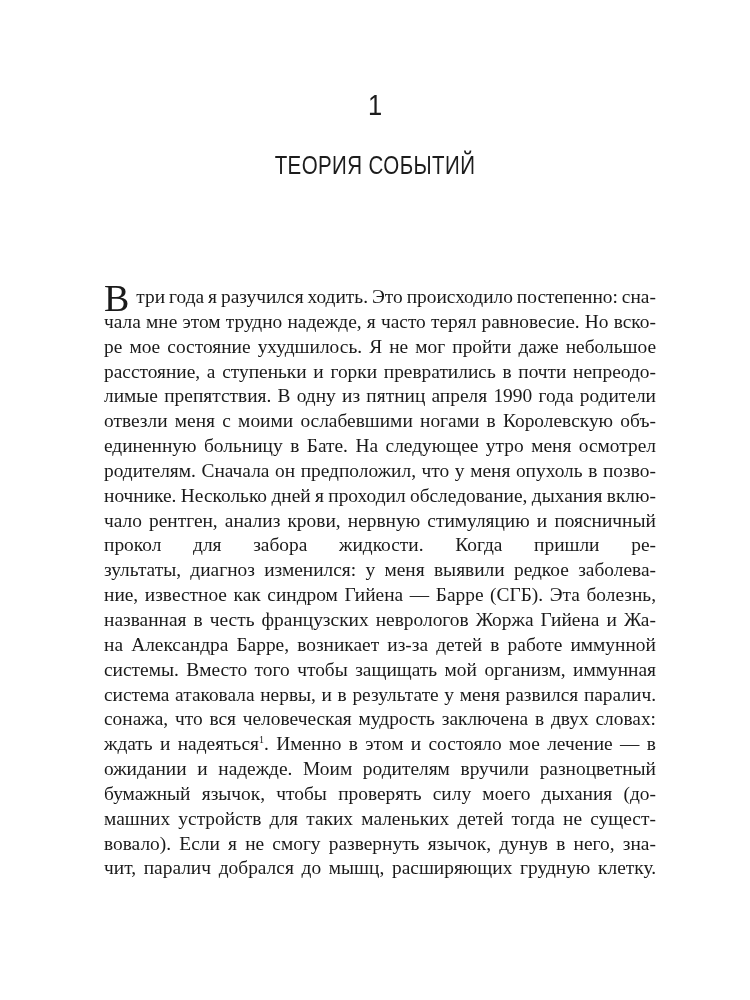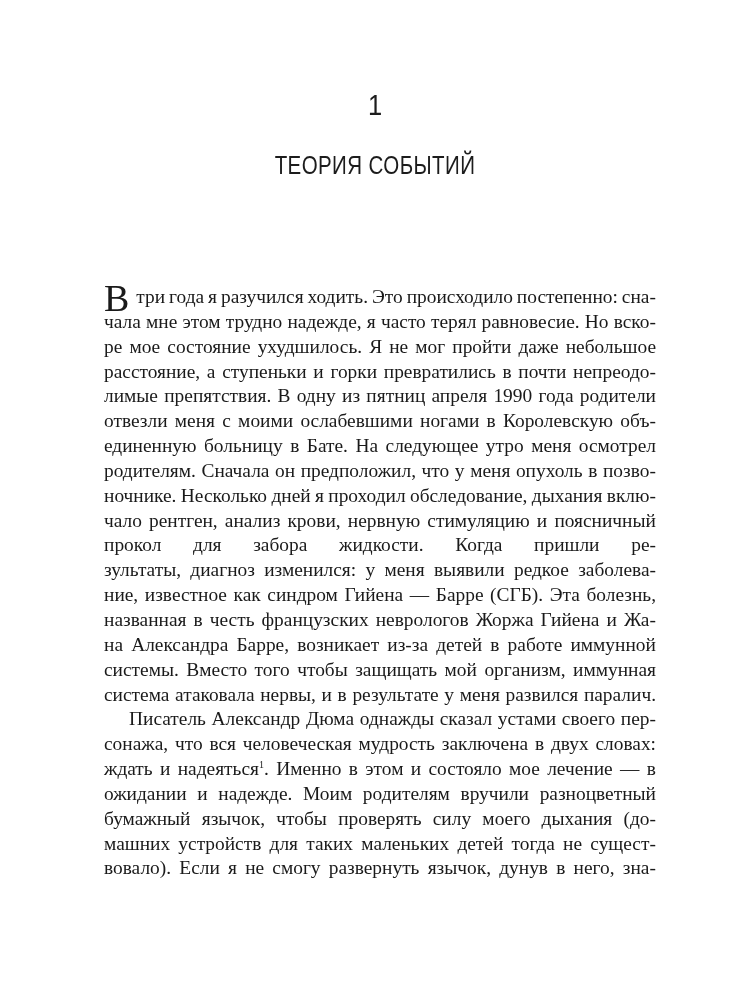--- a/index.html
+++ b/index.html
@@ -218,30 +218,20 @@
         <span class="w">и</span>
         <span class="w">в</span>
         <span class="w">результате</span>
         <span class="w">у</span>
         <span class="w">меня</span>
         <span class="w">развился</span>
         <span class="w">паралич.</span>
       </div>
     </div>
   <div id="para2">
-      <div class="line indent">
-        <span class="w">Писатель</span>
-        <span class="w">Александр</span>
-        <span class="w">Дюма</span>
-        <span class="w">однажды</span>
-        <span class="w">сказал</span>
-        <span class="w">устами</span>
-        <span class="w">своего</span>
-        <span class="w">пер-</span>
-      </div>
       <div class="line">
         <span class="w">сонажа,</span>
         <span class="w">что</span>
         <span class="w">вся</span>
         <span class="w">человеческая</span>
         <span class="w">мудрость</span>
         <span class="w">заключена</span>
         <span class="w">в</span>
         <span class="w">двух</span>
         <span class="w">словах:</span>
@@ -296,14 +286,24 @@
         <span class="w">я</span>
         <span class="w">не</span>
         <span class="w">смогу</span>
         <span class="w">развернуть</span>
         <span class="w">язычок,</span>
         <span class="w">дунув</span>
         <span class="w">в</span>
         <span class="w">него,</span>
         <span class="w">зна-</span>
       </div>
+      <div class="line">
+        <span class="w">чит,</span>
+        <span class="w">паралич</span>
+        <span class="w">добрался</span>
+        <span class="w">до</span>
+        <span class="w">мышц,</span>
+        <span class="w">расширяющих</span>
+        <span class="w">грудную</span>
+        <span class="w">клетку.</span>
+      </div>
     </div>
 </div>
 
 </body></html>

